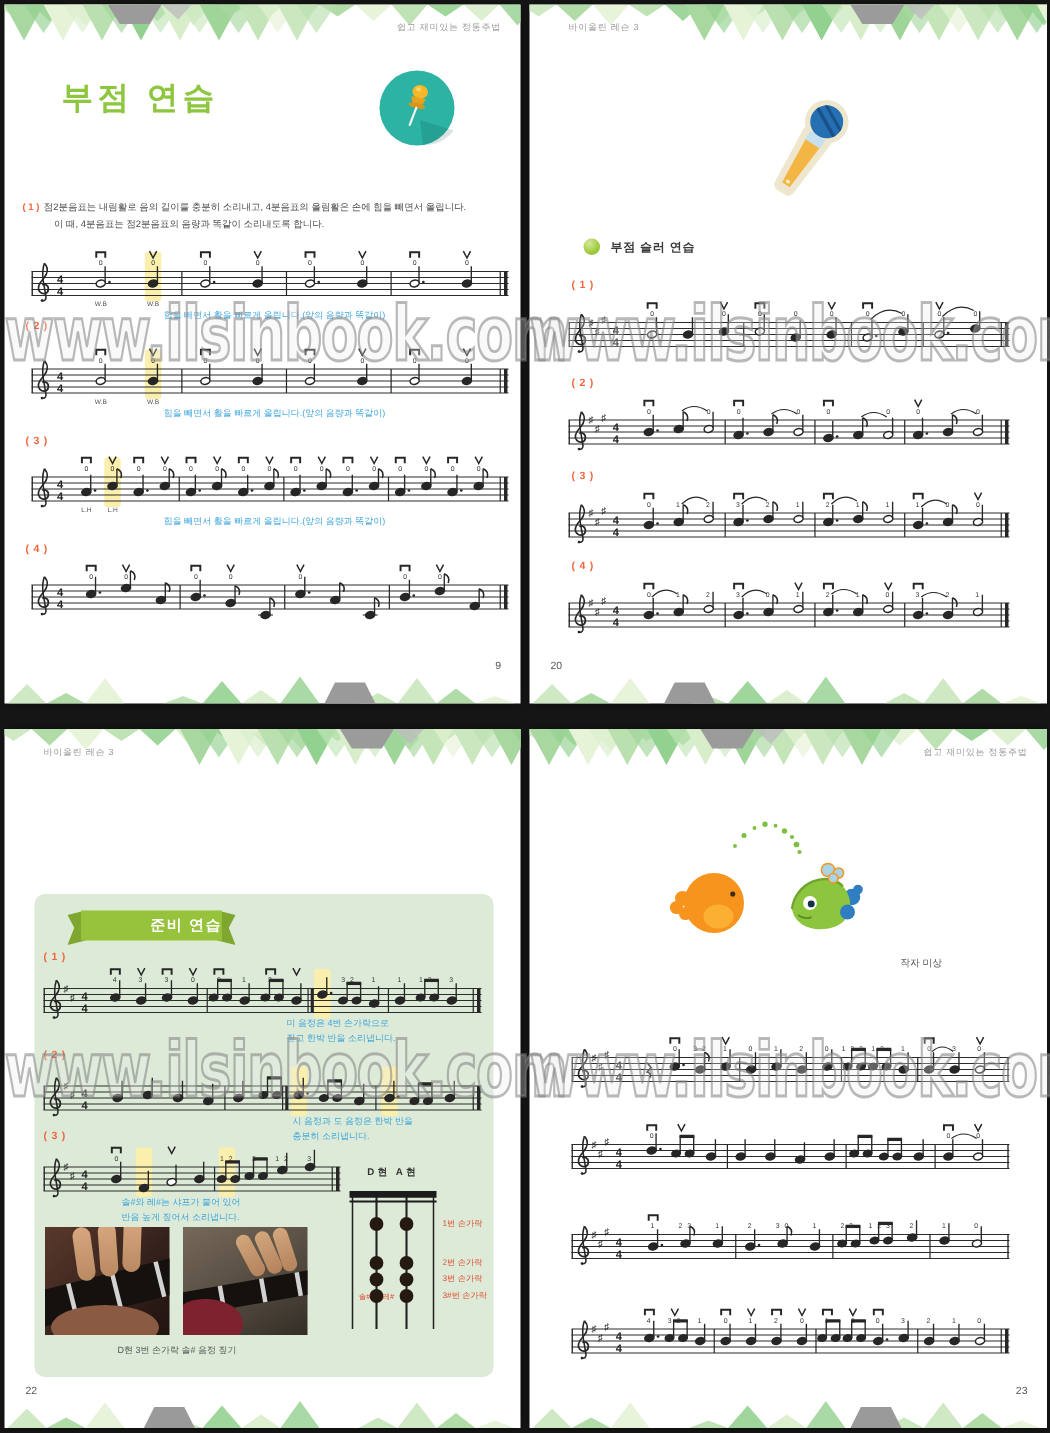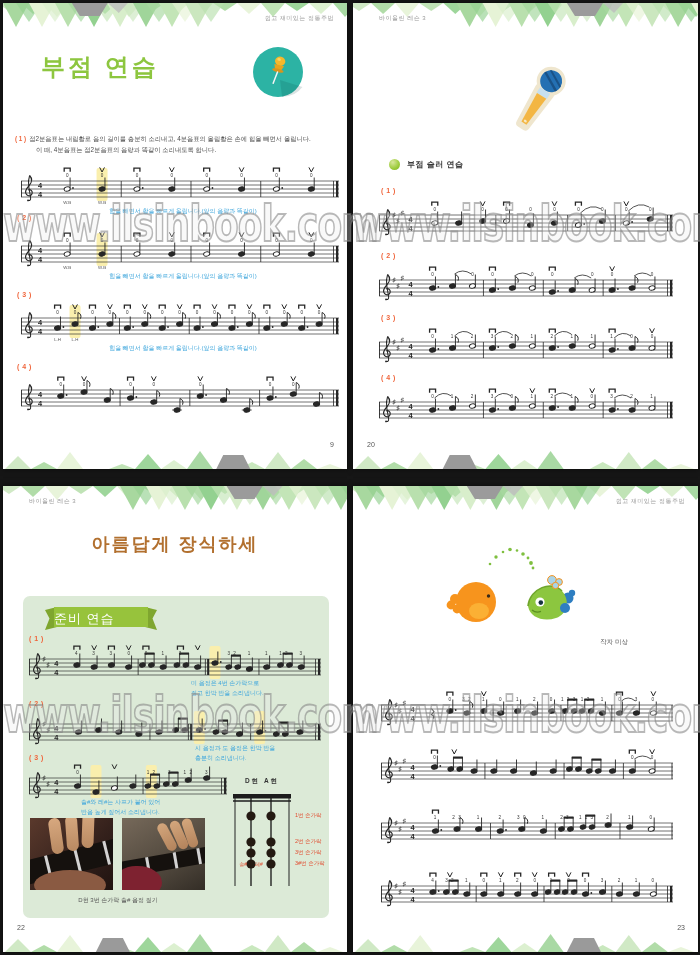--- a/index.html
+++ b/index.html
@@ -15,37 +15,37 @@
   .pnum{position:absolute;top:438px;font-size:7px;color:#555;z-index:2;}
   .staves{position:absolute;left:0;top:0;right:0;bottom:0;z-index:1;}
   .stave{position:absolute;overflow:visible;}
   .stave text{font-family:"Liberation Sans","DejaVu Sans",sans-serif;}
   .exnum{position:absolute;font-size:7px;font-weight:bold;color:#F0653B;letter-spacing:.5px;z-index:2;}
   .cap{position:absolute;font-size:6px;color:#3EA6DC;line-height:1.6;z-index:2;}
   .wm{position:absolute;left:0;width:100%;text-align:center;font-weight:bold;font-size:36px;
       letter-spacing:-1px;transform:scaleY(1.4);transform-origin:top;
       color:rgba(236,236,236,.30);-webkit-text-stroke:1.4px rgba(128,128,128,.55);
       z-index:6;pointer-events:none;white-space:nowrap;font-family:"DejaVu Sans",sans-serif;}
-  .title-green{position:absolute;left:38px;top:48px;font-size:24px;font-weight:bold;color:#8DC63F;
+  .title-green{position:absolute;left:38px;top:48px;font-size:21px;font-weight:bold;color:#8DC63F;
       letter-spacing:3px;z-index:2;}
   .title-brown{position:absolute;left:0;top:46px;width:100%;text-align:center;font-size:18px;
       font-weight:bold;color:#B2702F;letter-spacing:2px;z-index:2;}
   .intro{position:absolute;left:12px;top:130px;width:324px;font-size:6.3px;color:#4a4a4a;
       line-height:1.75;z-index:2;}
   .intro .num{color:#F0653B;font-weight:bold;margin-right:3px;}
   .intro .l2{padding-left:21px;}
   .section-row{position:absolute;left:36px;top:156px;display:flex;gap:7px;z-index:2;}
   .gdot{width:11px;height:11px;border-radius:50%;
       background:radial-gradient(circle at 35% 30%,#d8e79b,#9CCB3B 60%,#7fae2a);}
   .section-label{font-size:8px;font-weight:bold;color:#3a3a3a;letter-spacing:.5px;}
   .greenbox{position:absolute;left:20px;top:110px;width:306px;height:322px;background:#DCEAD7;
       border-radius:7px;z-index:1;}
   .ribbon-wrap{position:absolute;left:42px;top:119px;width:112px;height:26px;z-index:2;}
-  .ribbon-label{position:absolute;left:9px;top:5px;width:94px;text-align:left;font-size:13px;
-      font-weight:normal;color:#fff;letter-spacing:1px;}
+  .ribbon-label{position:absolute;left:9px;top:5px;width:94px;text-align:right;font-size:10px;
+      font-weight:bold;color:#fff;letter-spacing:1px;}
   .photo{position:absolute;overflow:hidden;z-index:2;}
   #ph1{left:27px;top:332px;width:83px;height:72px;background:linear-gradient(135deg,#5a392c,#33201b 60%,#201310);}
   #ph2{left:119px;top:332px;width:83px;height:72px;background:linear-gradient(150deg,#76695a,#4a4238 70%,#332d26);}
   .fb{position:absolute;background:#15110e;}
   #ph1 .fb{left:-12px;top:30px;width:120px;height:24px;transform:rotate(-14deg);}
   #ph2 .fb{left:-10px;top:34px;width:130px;height:16px;transform:rotate(-10deg);}
   .tape{position:absolute;top:0;width:2.5px;height:100%;background:rgba(245,245,245,.85);}
   .fg{position:absolute;border-radius:6px;}
   #ph1 .fg{width:12px;height:36px;background:linear-gradient(#d7a87f,#b98a62);}
   #ph2 .fg{width:10px;height:30px;background:linear-gradient(#d3a67c,#b3835c);}
@@ -837,21 +837,20 @@
       <polygon points="132,20 158,20 145,5" fill="#93d190" opacity="0.9"></polygon>
       <polygon points="158,20 184,20 171,11" fill="#d8eecb" opacity="0.9"></polygon>
       <polygon points="184,20 210,20 197,2" fill="#a0d59a" opacity="0.9"></polygon>
       <polygon points="236,20 262,20 249,13" fill="#c3e5b7" opacity="0.9"></polygon>
       <polygon points="262,20 288,20 275,3" fill="#cbe7bf" opacity="0.9"></polygon>
       <polygon points="288,20 314,20 301,10" fill="#a8d89f" opacity="0.9"></polygon>
       <polygon points="314,20 340,20 327,15" fill="#e6f3d6" opacity="0.9"></polygon>
       <polygon points="92.88000000000001,20 126.88000000000001,20 119.88000000000001,6 99.88000000000001,6" fill="#9A9A9A"></polygon>
     </svg>
   <div class="hdr" style="left:26px">바이올린 레슨 3</div>
-  <div class="title-brown">아름답게 장식하세</div>
   <div class="greenbox"></div>
   <div class="ribbon-wrap">
     <svg width="112" height="26" viewBox="0 0 112 26">
       <path d="M0,5 L12,2 L12,22 L0,25 L4.5,13.5 Z" fill="#7FA62F"></path>
       <path d="M112,5 L100,2 L100,22 L112,25 L107.5,13.5 Z" fill="#7FA62F"></path>
       <rect x="9" y="2" width="94" height="20" fill="#97C33C"></rect>
     </svg>
     <div class="ribbon-label">준비 연습</div>
   </div>
   <div class="staves" id="sv-p22">

